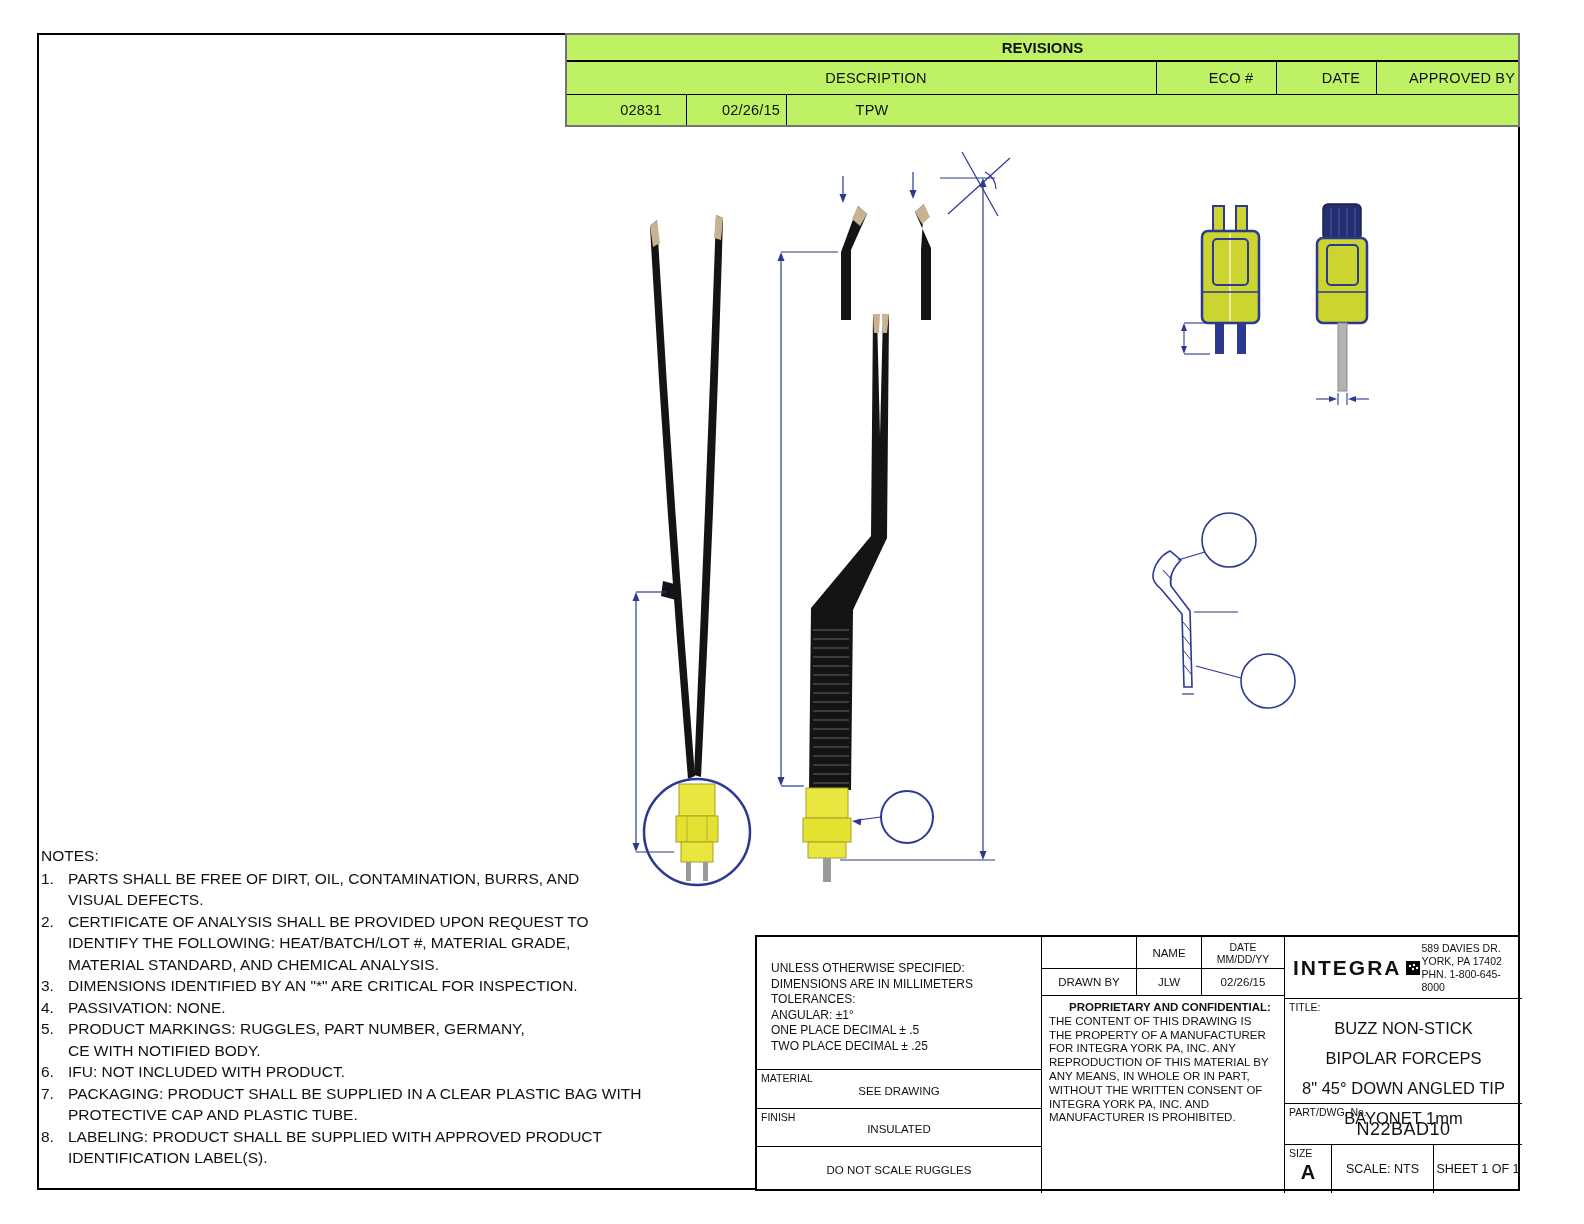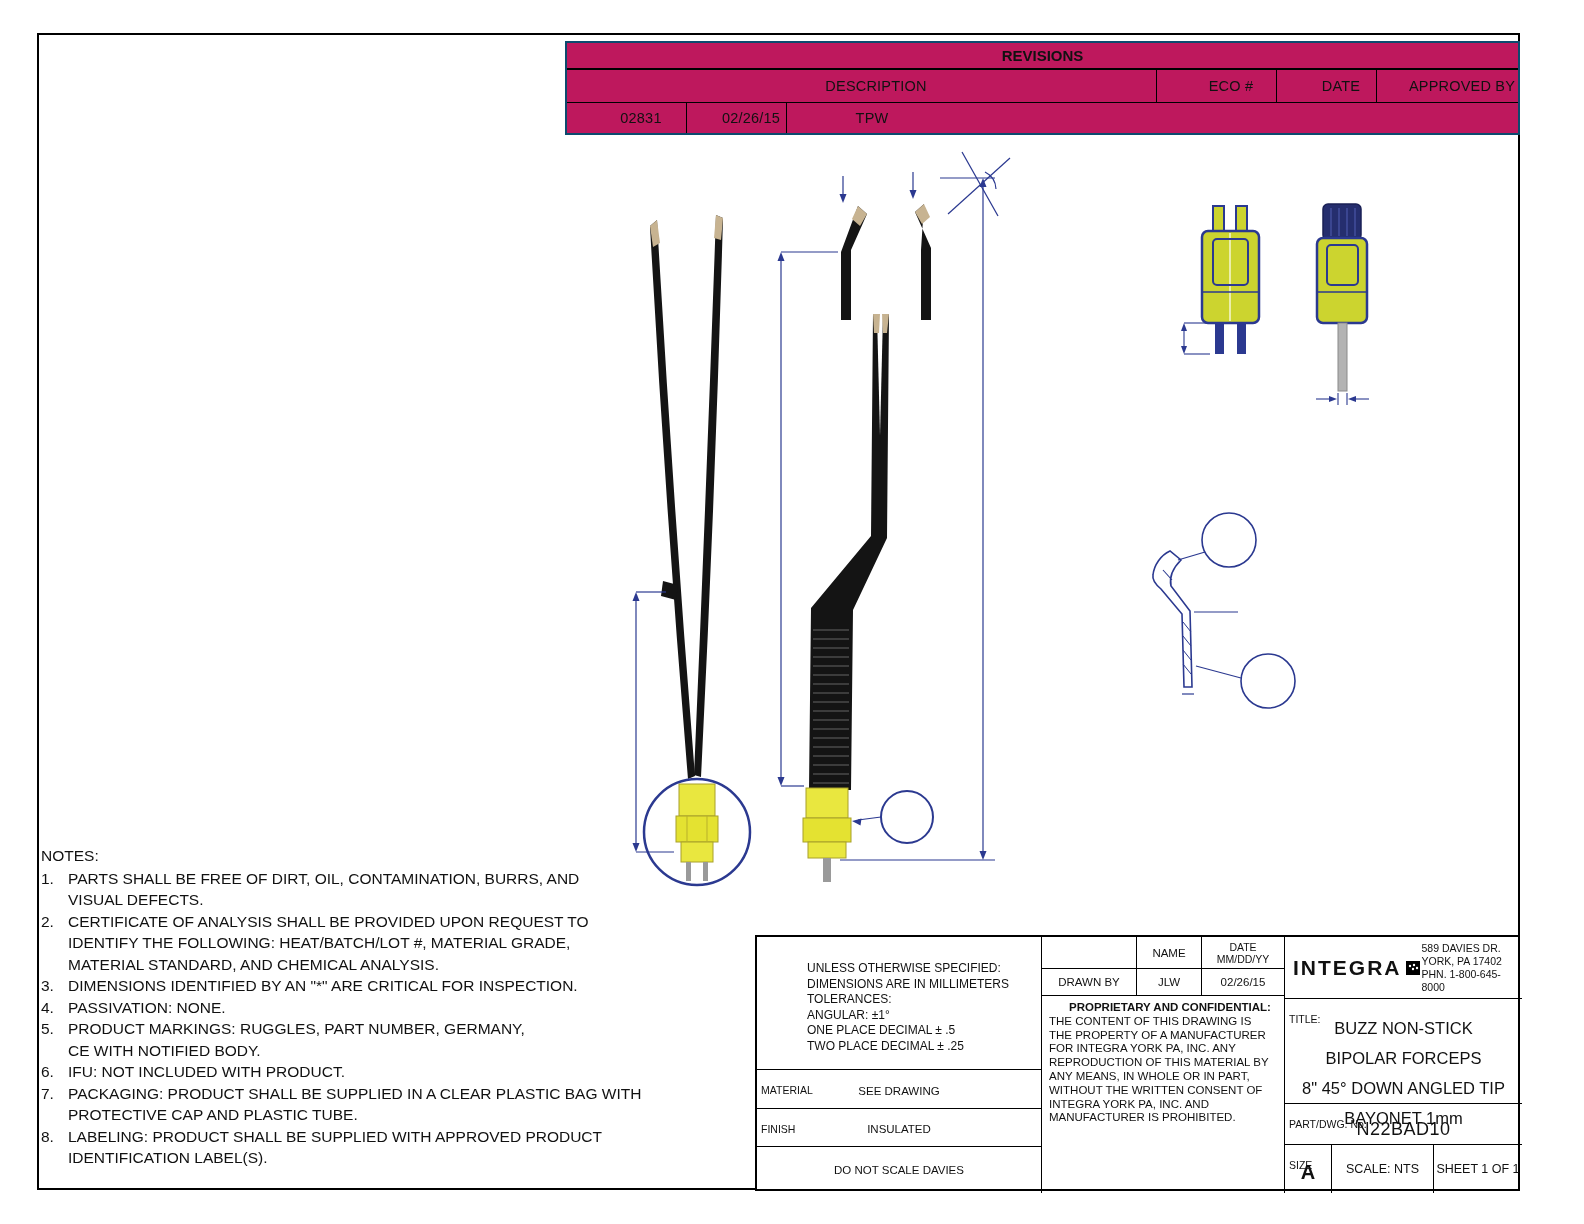--- a/index.html
+++ b/index.html
@@ -8,45 +8,45 @@
   .pre{white-space:pre-line;}
 
   
   #border{position:absolute;left:37px;top:33px;width:1483px;height:1157px;
           border:2px solid #000;box-sizing:border-box;}
 
   
   #drawing{position:absolute;left:0;top:0;}
 
   
-  #revisions{position:absolute;left:565px;top:33px;width:955px;border:2px solid #0c4a6e;
-             box-sizing:border-box;background:#be185d;margin-top:8px;}
+  #revisions{position:absolute;left:565px;top:33px;width:955px;border:2px solid #737373;
+             box-sizing:border-box;background:#bef264;}
   .rev-title{height:25px;line-height:25px;text-align:center;font-weight:bold;font-size:15px;
              border-bottom:2px solid #000;}
   .rev-row{display:flex;}
   .rev-head{height:32px;}
   .rev-data{height:30px;border-top:1.5px solid #000;}
   .rc{box-sizing:border-box;border-right:1.5px solid #000;display:flex;align-items:center;
       justify-content:center;font-size:14.5px;letter-spacing:.2px;padding-left:29px;}
   .rc-desc{width:590px;} .rc-eco{width:120px;} .rc-date{width:100px;} .rc-appr{width:141px;border-right:none;}
 
   
   #notes{position:absolute;left:41px;top:845px;width:665px;font-size:15.5px;line-height:21.5px;}
   .notes-title{margin-bottom:1px;}
   .note{display:flex;}
   .nn{width:27px;flex:none;}
   .nt{flex:1;}
 
   
   #titleblock{position:absolute;left:755px;top:935px;width:765px;height:256px;
               border:2px solid #000;box-sizing:border-box;background:#fff;font-size:12px;}
   .cell{position:absolute;box-sizing:border-box;border-right:1px solid #000;border-bottom:1px solid #000;}
-  .lab{position:absolute;top:2px;left:4px;font-size:10.5px;margin-top:12px;}
+  .lab{position:absolute;top:2px;left:4px;font-size:10.5px;}
   .center{display:flex;align-items:center;justify-content:center;text-align:center;font-size:12.5px;}
-  .tol{padding:24px 10px 0 14px;font-size:12px;line-height:15.5px;margin-left:36px;}
+  .tol{padding:24px 10px 0 14px;font-size:12px;line-height:15.5px;}
   .cval{position:absolute;left:0;right:0;top:55%;transform:translateY(-50%);
         text-align:center;font-size:11.5px;}
   .datehead{font-size:10.5px;line-height:12px;flex-direction:column;}
   .small-center{font-size:11.5px;}
   .prop{padding:5px 7px;font-size:11.5px;line-height:13.8px;}
   .propt{font-weight:bold;display:block;margin-left:20px;}
   .logo{display:flex;align-items:center;justify-content:space-between;padding:6px 10px 6px 8px;}
   .logo-row{display:flex;align-items:flex-end;gap:4px;}
   .logoname{font-size:21px;font-weight:bold;letter-spacing:2px;}
   .addr{font-size:10.5px;line-height:13px;}
@@ -285,21 +285,21 @@
 TWO PLACE DECIMAL ± .25</div>
     </div>
     <div class="cell" style="left:0;top:172px;width:285px;height:38px;">
       <span class="lab">FINISH</span>
       <div class="cval">INSULATED</div>
     </div>
     <div class="cell" style="left:0;top:133px;width:285px;height:39px;">
       <span class="lab">MATERIAL</span>
       <div class="cval">SEE DRAWING</div>
     </div>
-    <div class="cell center small-center" style="left:0;top:210px;width:285px;height:46px;border-bottom:none;">DO NOT SCALE DAVIES</div>
+    <div class="cell center small-center" style="left:0;top:210px;width:285px;height:46px;border-bottom:none;">DO NOT SCALE RUGGLES</div>
 
     <div class="cell" style="left:285px;top:0;width:95px;height:32px;"></div>
     <div class="cell center small-center" style="left:380px;top:0;width:65px;height:32px;">NAME</div>
     <div class="cell center datehead pre" style="left:445px;top:0;width:83px;height:32px;">DATE
 MM/DD/YY</div>
     <div class="cell center small-center" style="left:285px;top:32px;width:95px;height:27px;">DRAWN BY</div>
     <div class="cell center small-center" style="left:380px;top:32px;width:65px;height:27px;">JLW</div>
     <div class="cell center small-center" style="left:445px;top:32px;width:83px;height:27px;">02/26/15</div>
 
     <div class="cell prop" style="left:285px;top:59px;width:243px;height:197px;border-bottom:none;">

